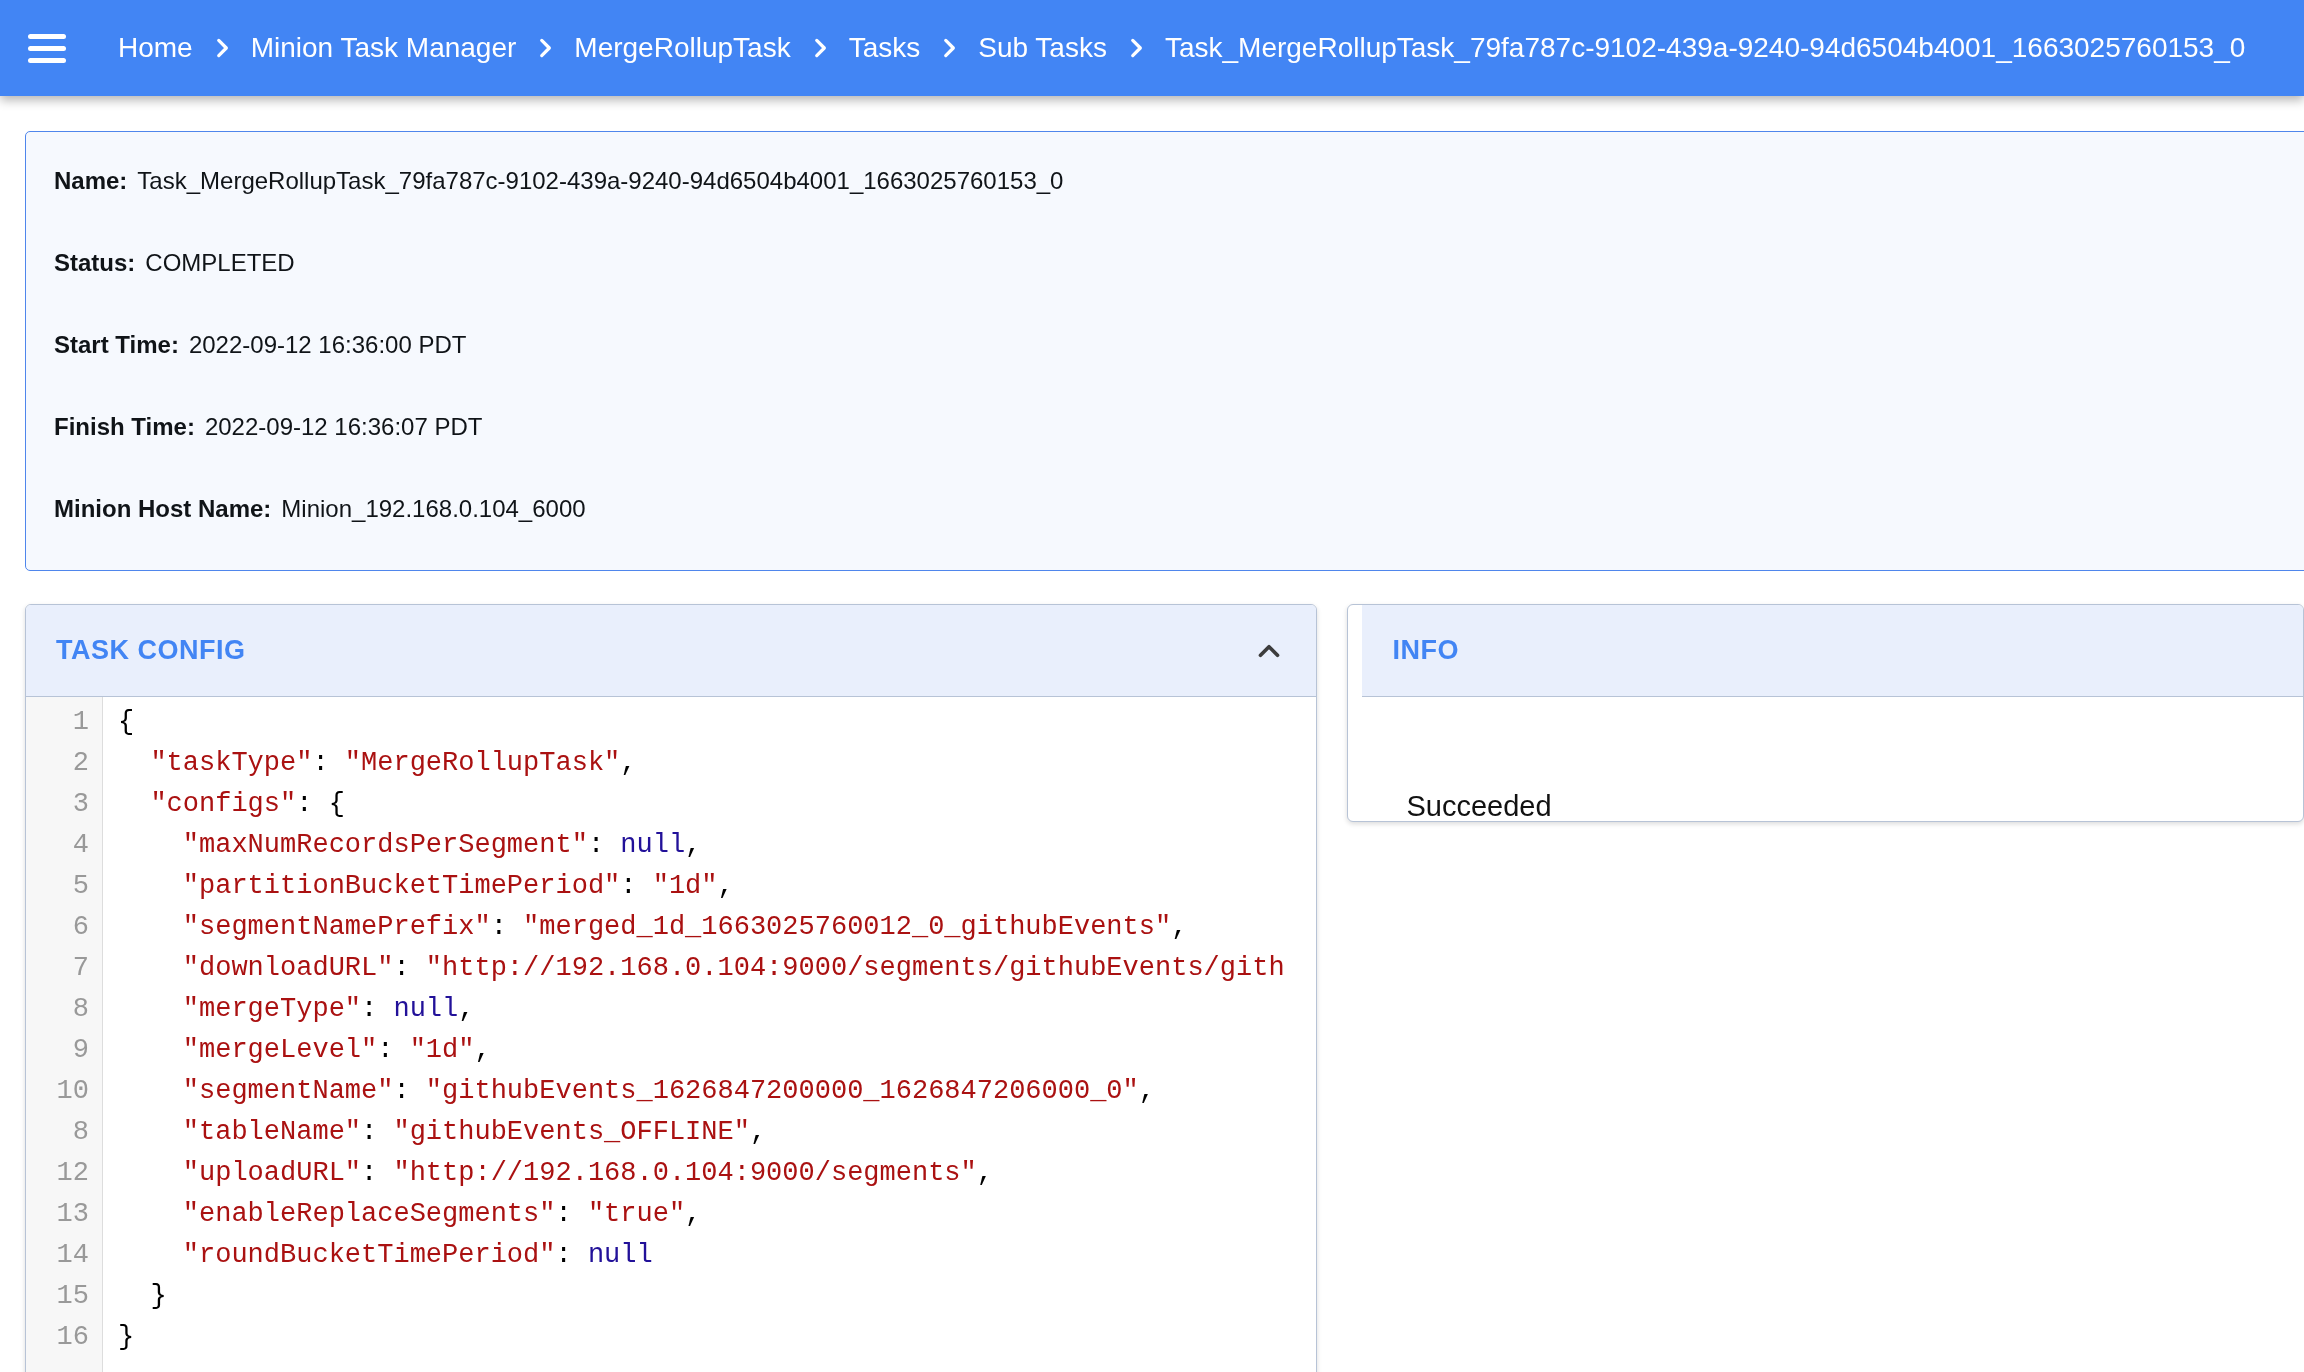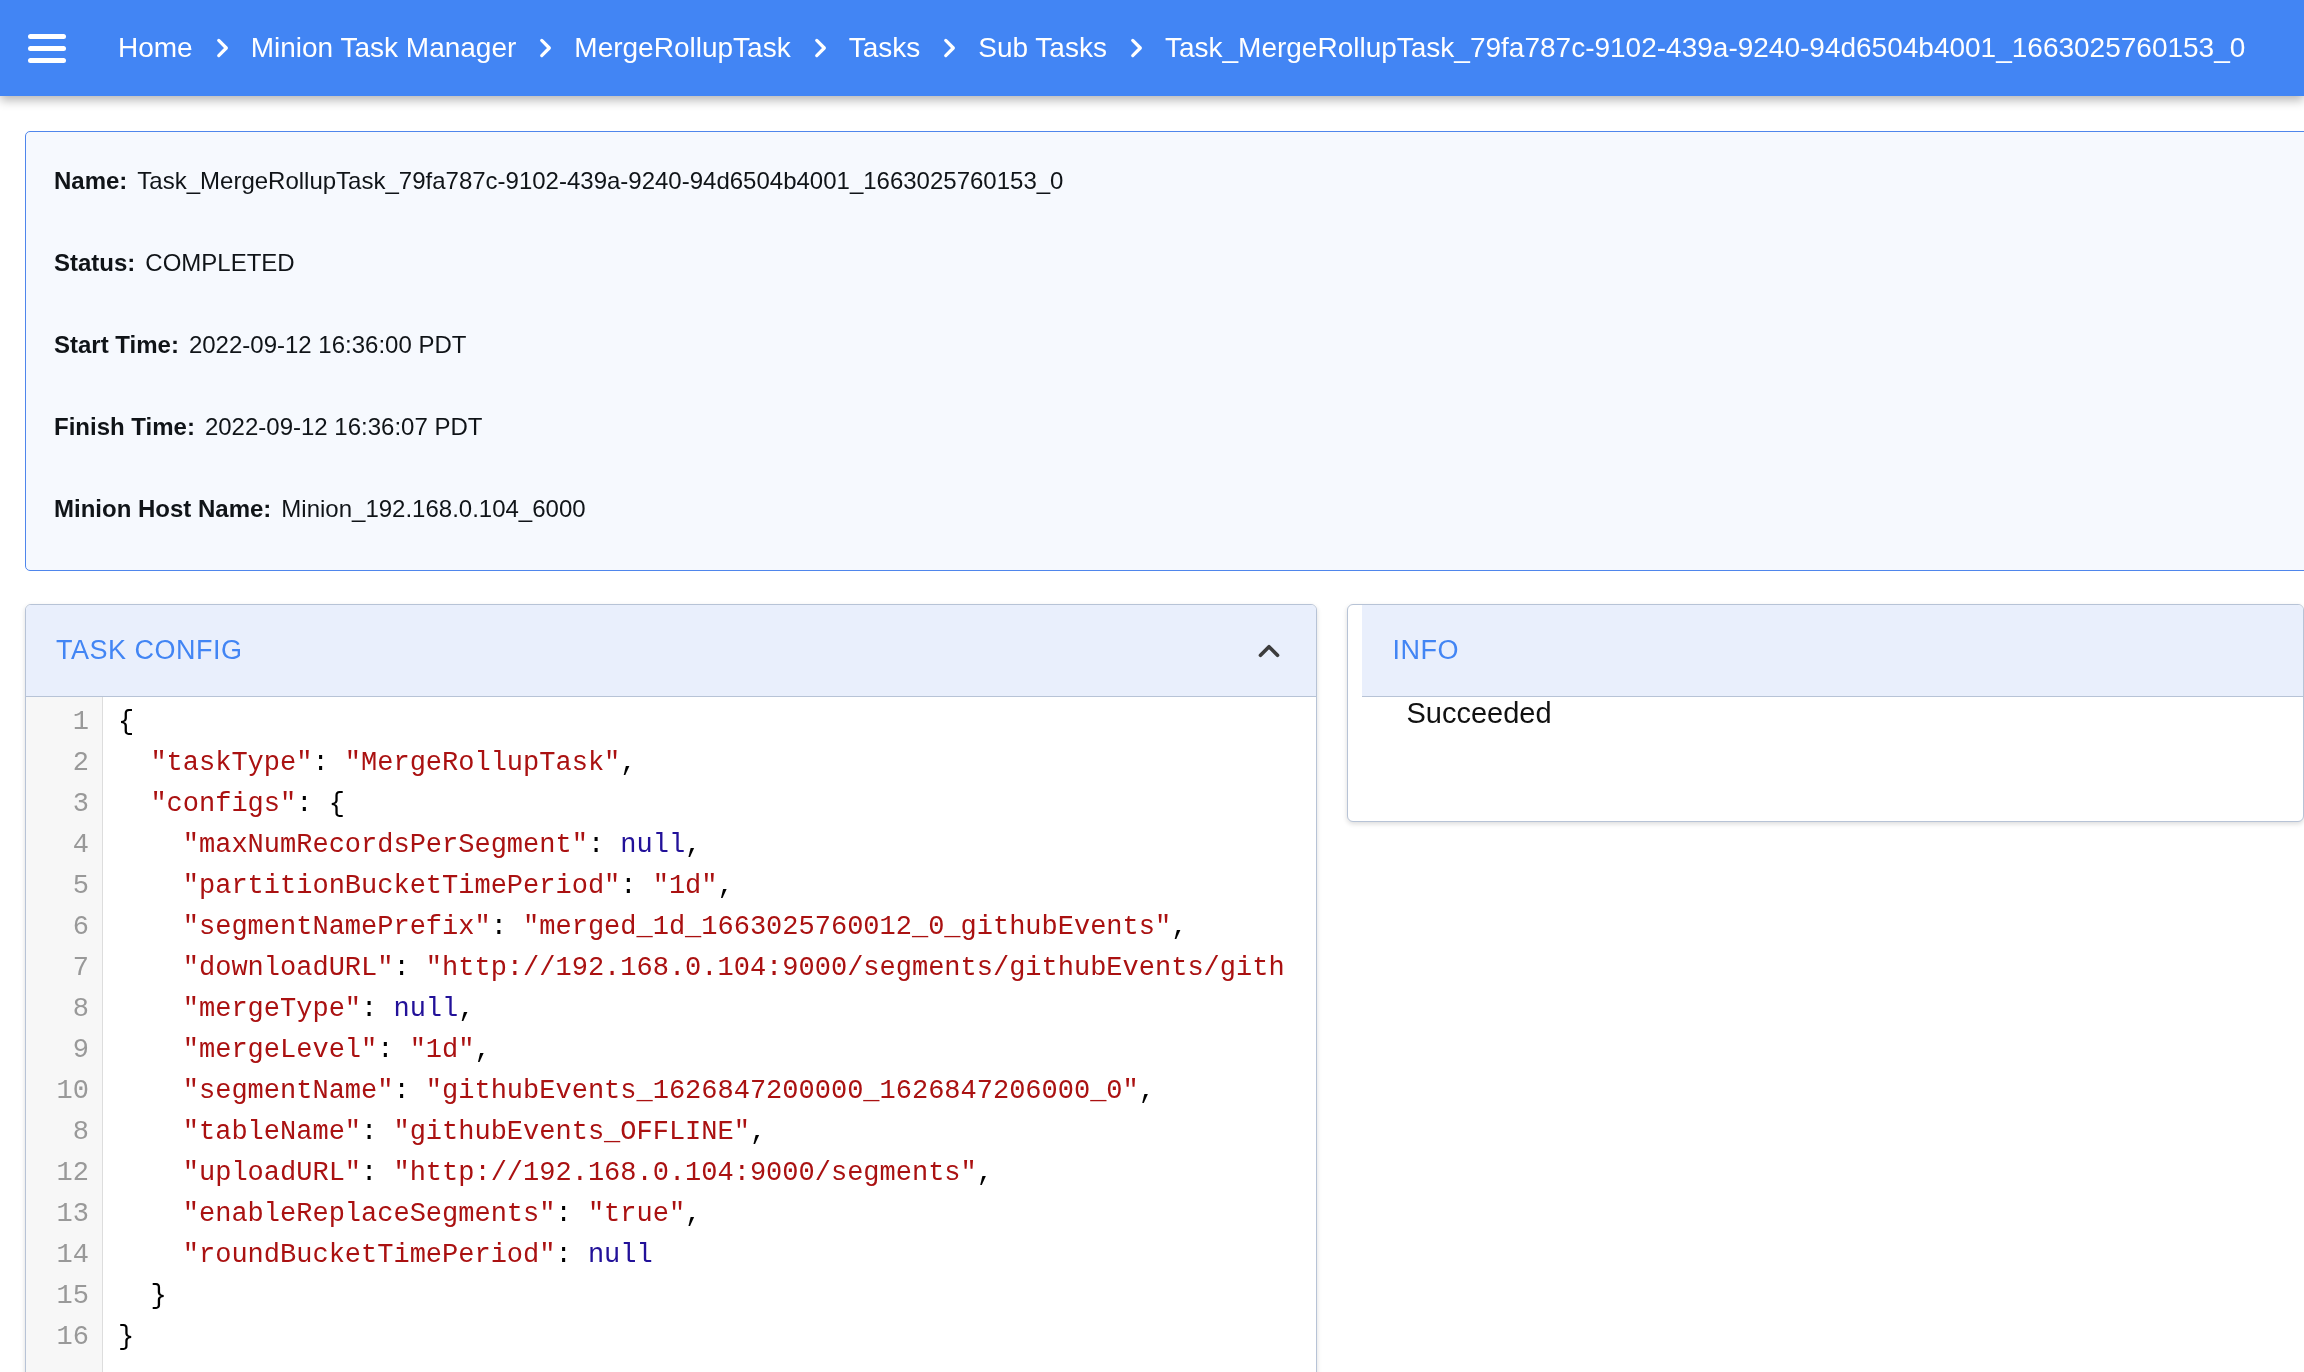--- a/index.html
+++ b/index.html
@@ -95,21 +95,21 @@
     background: #e9effc;
     border-bottom: 1px solid #b7c3d6;
     display: flex;
     align-items: center;
     justify-content: space-between;
     padding: 0 30px;
     box-sizing: border-box;
   }
   .panel-title {
     color: #4285f4;
-    font-weight: 400;
+    font-weight: 700;
     font-size: 27px;
     letter-spacing: 0.5px;
   }
   .collapse-icon { display: inline-flex; cursor: pointer; }
 
   .panel.task-config { width: 1300px; height: 900px; }
   .panel.info-panel  { width: 962px;  height: 218px; padding-left: 14px; }
 
   
   .code-editor {
@@ -139,21 +139,21 @@
   }
   .code-line { height: 41px; }
   .tok-p { color: #000000; }
   .tok-s { color: #aa1111; }
   .tok-a { color: #221199; }
 
   
   .info-body {
     height: 126px;
     display: flex;
-    align-items: flex-start;
+    align-items: flex-end;
     padding-left: 44px;
     font-size: 29px;
     color: #111111;
   }
 </style>
 </head>
 <body>
 
 <header class="topbar" data-interactable="false">
   <div class="hamburger" data-interactable="true">

